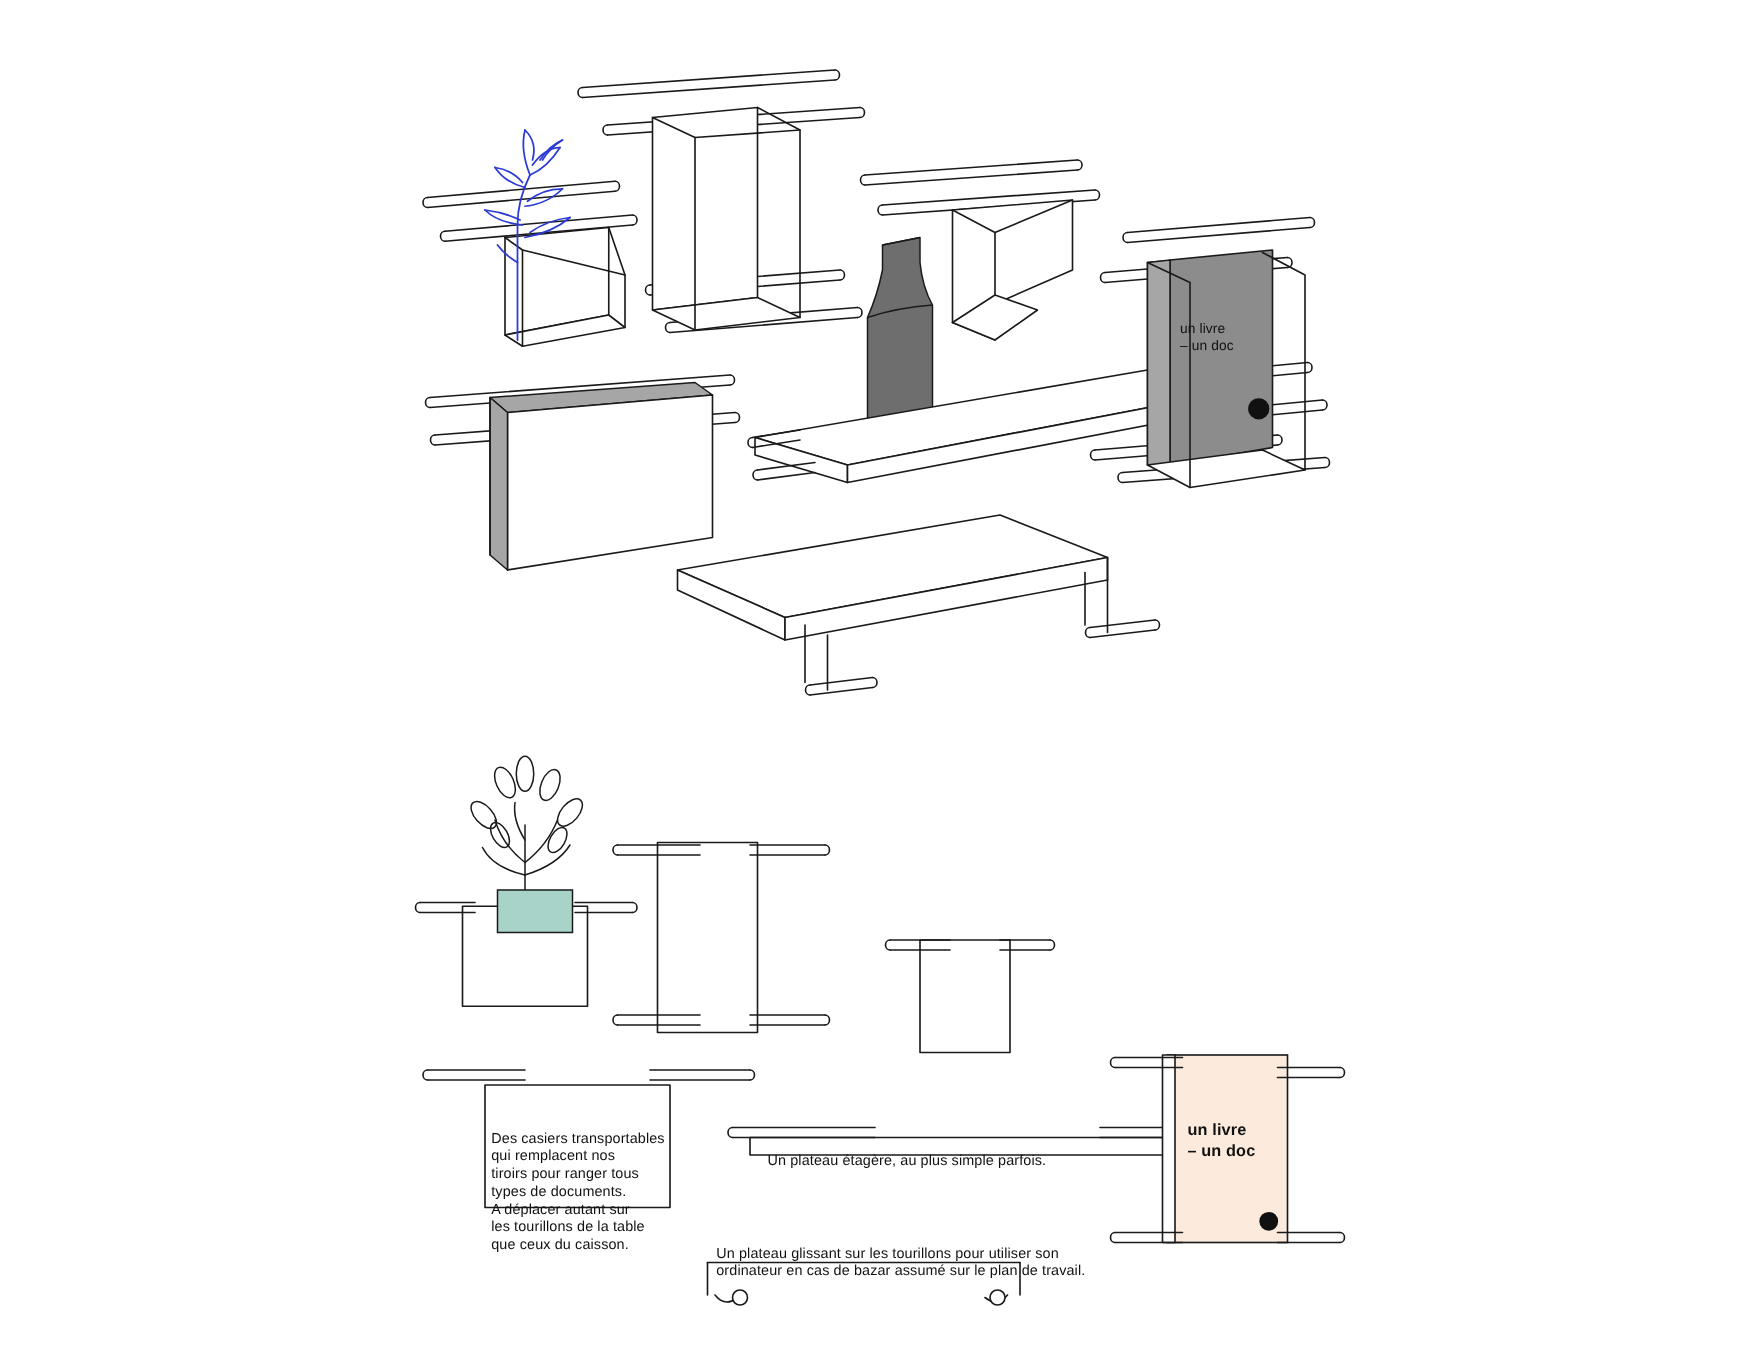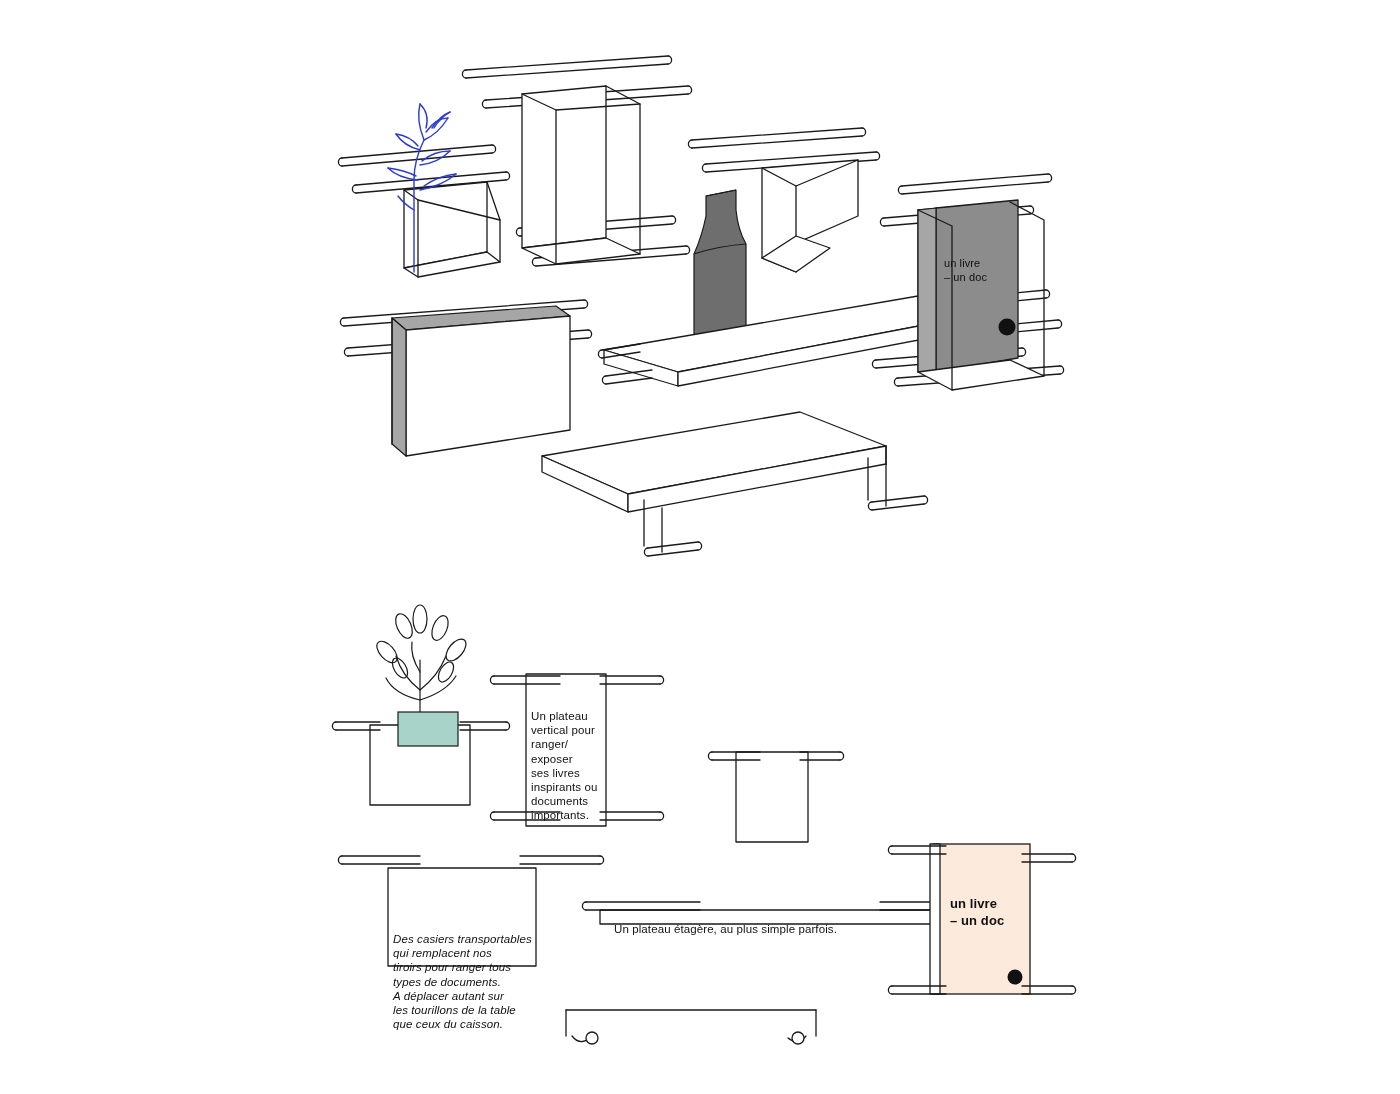--- a/index.html
+++ b/index.html
@@ -36,21 +36,21 @@
     letter-spacing: 0.1px;
     margin-top: 28px;
   }
   .caption.bold {
     font-weight: bold;
     font-size: 13px;
     line-height: 17px;
   }
   .cap-plateau-vertical { left: 531px; top: 681px; width: 92px; }
   .cap-support-plantes { left: 741px; top: 757px; width: 78px; }
-  .cap-casiers { left: 393px; top: 904px; width: 150px; font-style: italic; }
+  .cap-casiers { left: 393px; top: 876px; width: 150px; }
   .cap-etagere { left: 614px; top: 894px; width: 260px; }
   .cap-glissant { left: 573px; top: 968px; width: 300px; }
   .cap-livre-doc { left: 950px; top: 867px; width: 100px; }
   .cap-livre-doc-top { left: 944px; top: 228px; width: 80px; font-size: 11px; line-height: 14px; color: #111; }
 </style>
 </head>
 <body>
 
 <div class="stage">
 
@@ -362,37 +362,31 @@
         <path d="M892 986 L946 986"></path>
           <path d="M892 994 L946 994"></path>
         <path d="M892 986 a3.6 4 0 0 0 0 8"></path>
         <path d="M1022 986 L1072 986"></path>
           <path d="M1022 994 L1072 994"></path>
         <path d="M1072 986 a3.6 4 0 0 1 0 8"></path>
       </g>
     </g>
   </svg>
 
-  <div class="caption cap-plateau-vertical">Un plateau
-vertical pour
-ranger/
-exposer
-ses livres
-inspirants ou
-documents
-importants.</div>
 
 
   <div class="caption cap-casiers">Des casiers transportables
 qui remplacent nos
 tiroirs pour ranger tous
 types de documents.
 A déplacer autant sur
 les tourillons de la table
 que ceux du caisson.</div>
 
   <div class="caption cap-etagere">Un plateau étagère, au plus simple parfois.</div>
 
+  <div class="caption cap-glissant">Un plateau glissant sur les tourillons pour utiliser son
+ordinateur en cas de bazar assumé sur le plan de travail.</div>
 
   <div class="caption bold cap-livre-doc">un livre
 – un doc</div>
 
 </div>
 
 </body></html>

